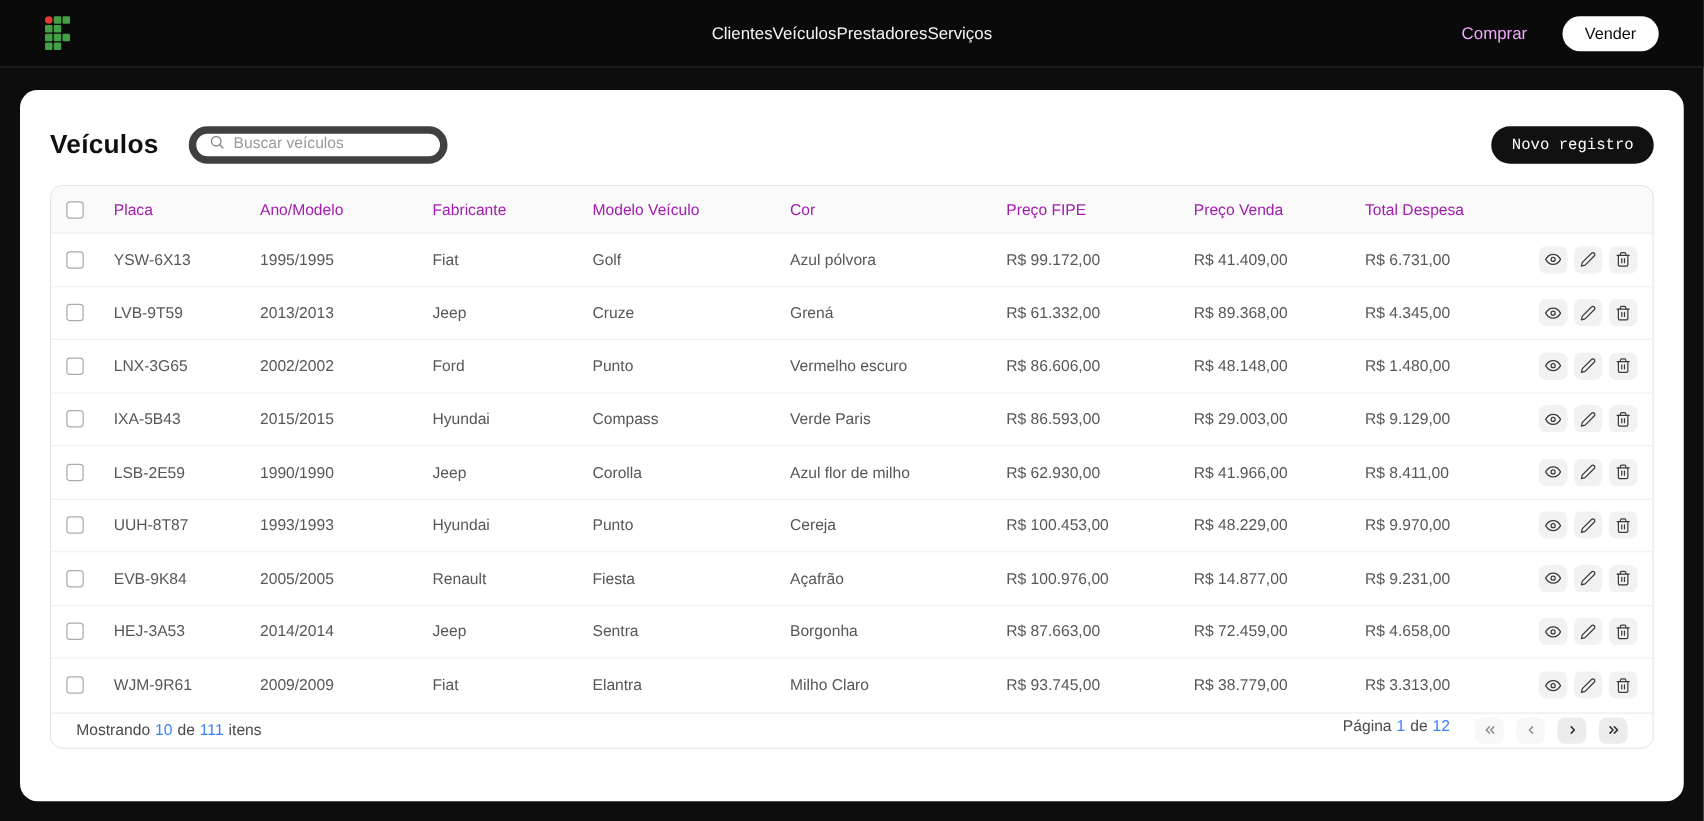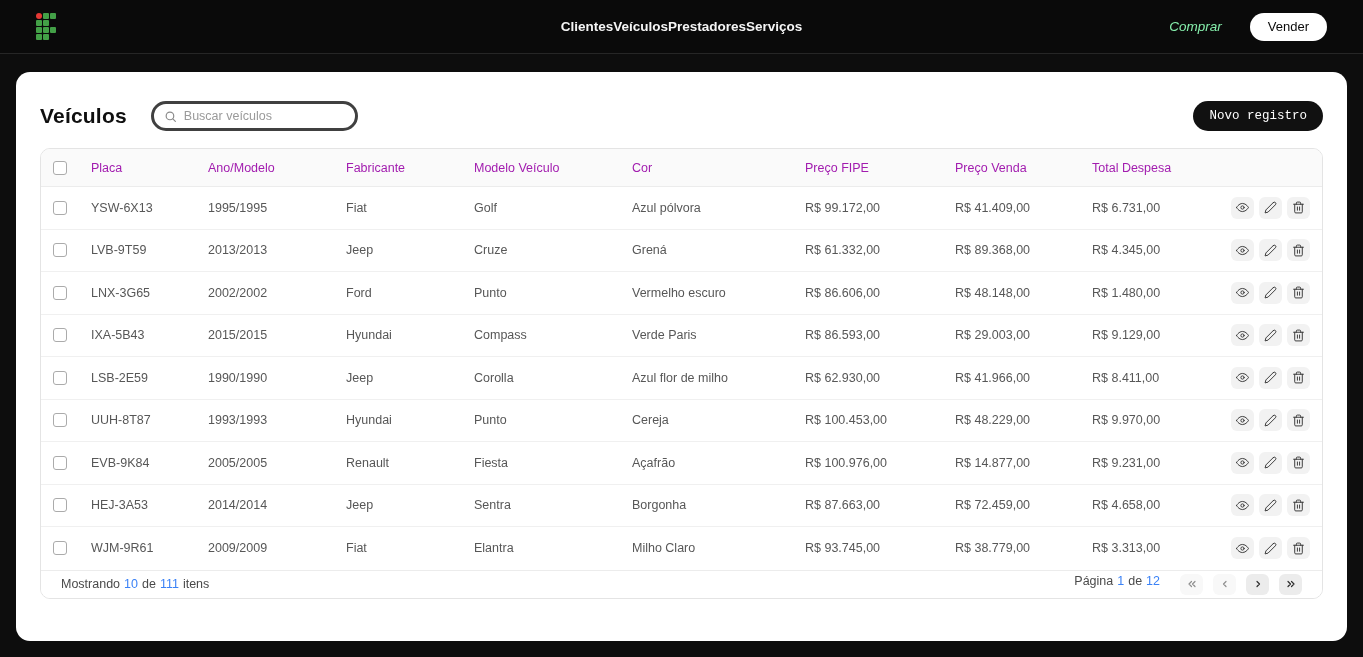--- a/index.html
+++ b/index.html
@@ -15,44 +15,44 @@
     height:54px; background:#0a0a0a; border-bottom:1px solid #262626;
     display:flex; align-items:center; position:relative; padding:0 36px;
   }
   .logo { display:flex; flex-direction:column; gap:1px; cursor:pointer; }
   .logo .lrow { display:flex; gap:1px; }
   .logo .px { width:6px; height:6px; background:#43a047; border-radius:1px; }
   .logo .px.red { background:#e53935; border-radius:50%; }
   .logo .px.empty { background:transparent; }
   .nav-center {
     position:absolute; left:50%; transform:translateX(-50%);
-    display:flex; font-weight:bold;
+    display:flex; 
   }
   .nav-center a {
     color:#f5f5f5; text-decoration:none; font-size:13.5px; cursor:pointer;
   }
   .nav-right { margin-left:auto; display:flex; align-items:center; gap:28px; }
-  .nav-right .link-plain { color:#86efac; font-size:13.5px; text-decoration:none; cursor:pointer;font-style:italic; }
+  .nav-right .link-plain { color:#f0abfc; font-size:13.5px; text-decoration:none; cursor:pointer; }
   .btn-vender {
     background:#ffffff; color:#0a0a0a; border:none; border-radius:15px;
     height:28px; padding:0 18px; font-size:13px; font-weight:500;
     font-family:inherit; cursor:pointer;
   }
 
   
   .page { padding:18px 16px 16px; }
   .card {
     background:#ffffff; border-radius:14px; padding:24px 24px 30px;
     height:569px;
   }
   .card-header { display:flex; align-items:center; height:40px; margin-bottom:12px; }
   .page-title { font-size:21px; font-weight:700; color:#0f0f0f; letter-spacing:.2px; }
   .search {
-    margin-left:24px; width:207px; height:30px; border:3px solid #404040;
-    border-radius:15px; display:flex; align-items:center; padding:0 10px; gap:7px;
+    margin-left:24px; width:207px; height:30px; border:6px solid #404040;
+    border-radius:15px; display:flex; align-items:flex-start; padding:0 10px; gap:7px;
     background:#fff;
   }
   .search svg { flex:0 0 auto; color:#8b8b8b; }
   .search input {
     border:none; outline:none; width:100%; font-size:12.5px; color:#333;
     font-family:inherit; background:transparent;
   }
   .search input::placeholder { color:#9a9a9a; }
   .btn-new {
     margin-left:auto; background:#111111; color:#ffffff; border:none;

